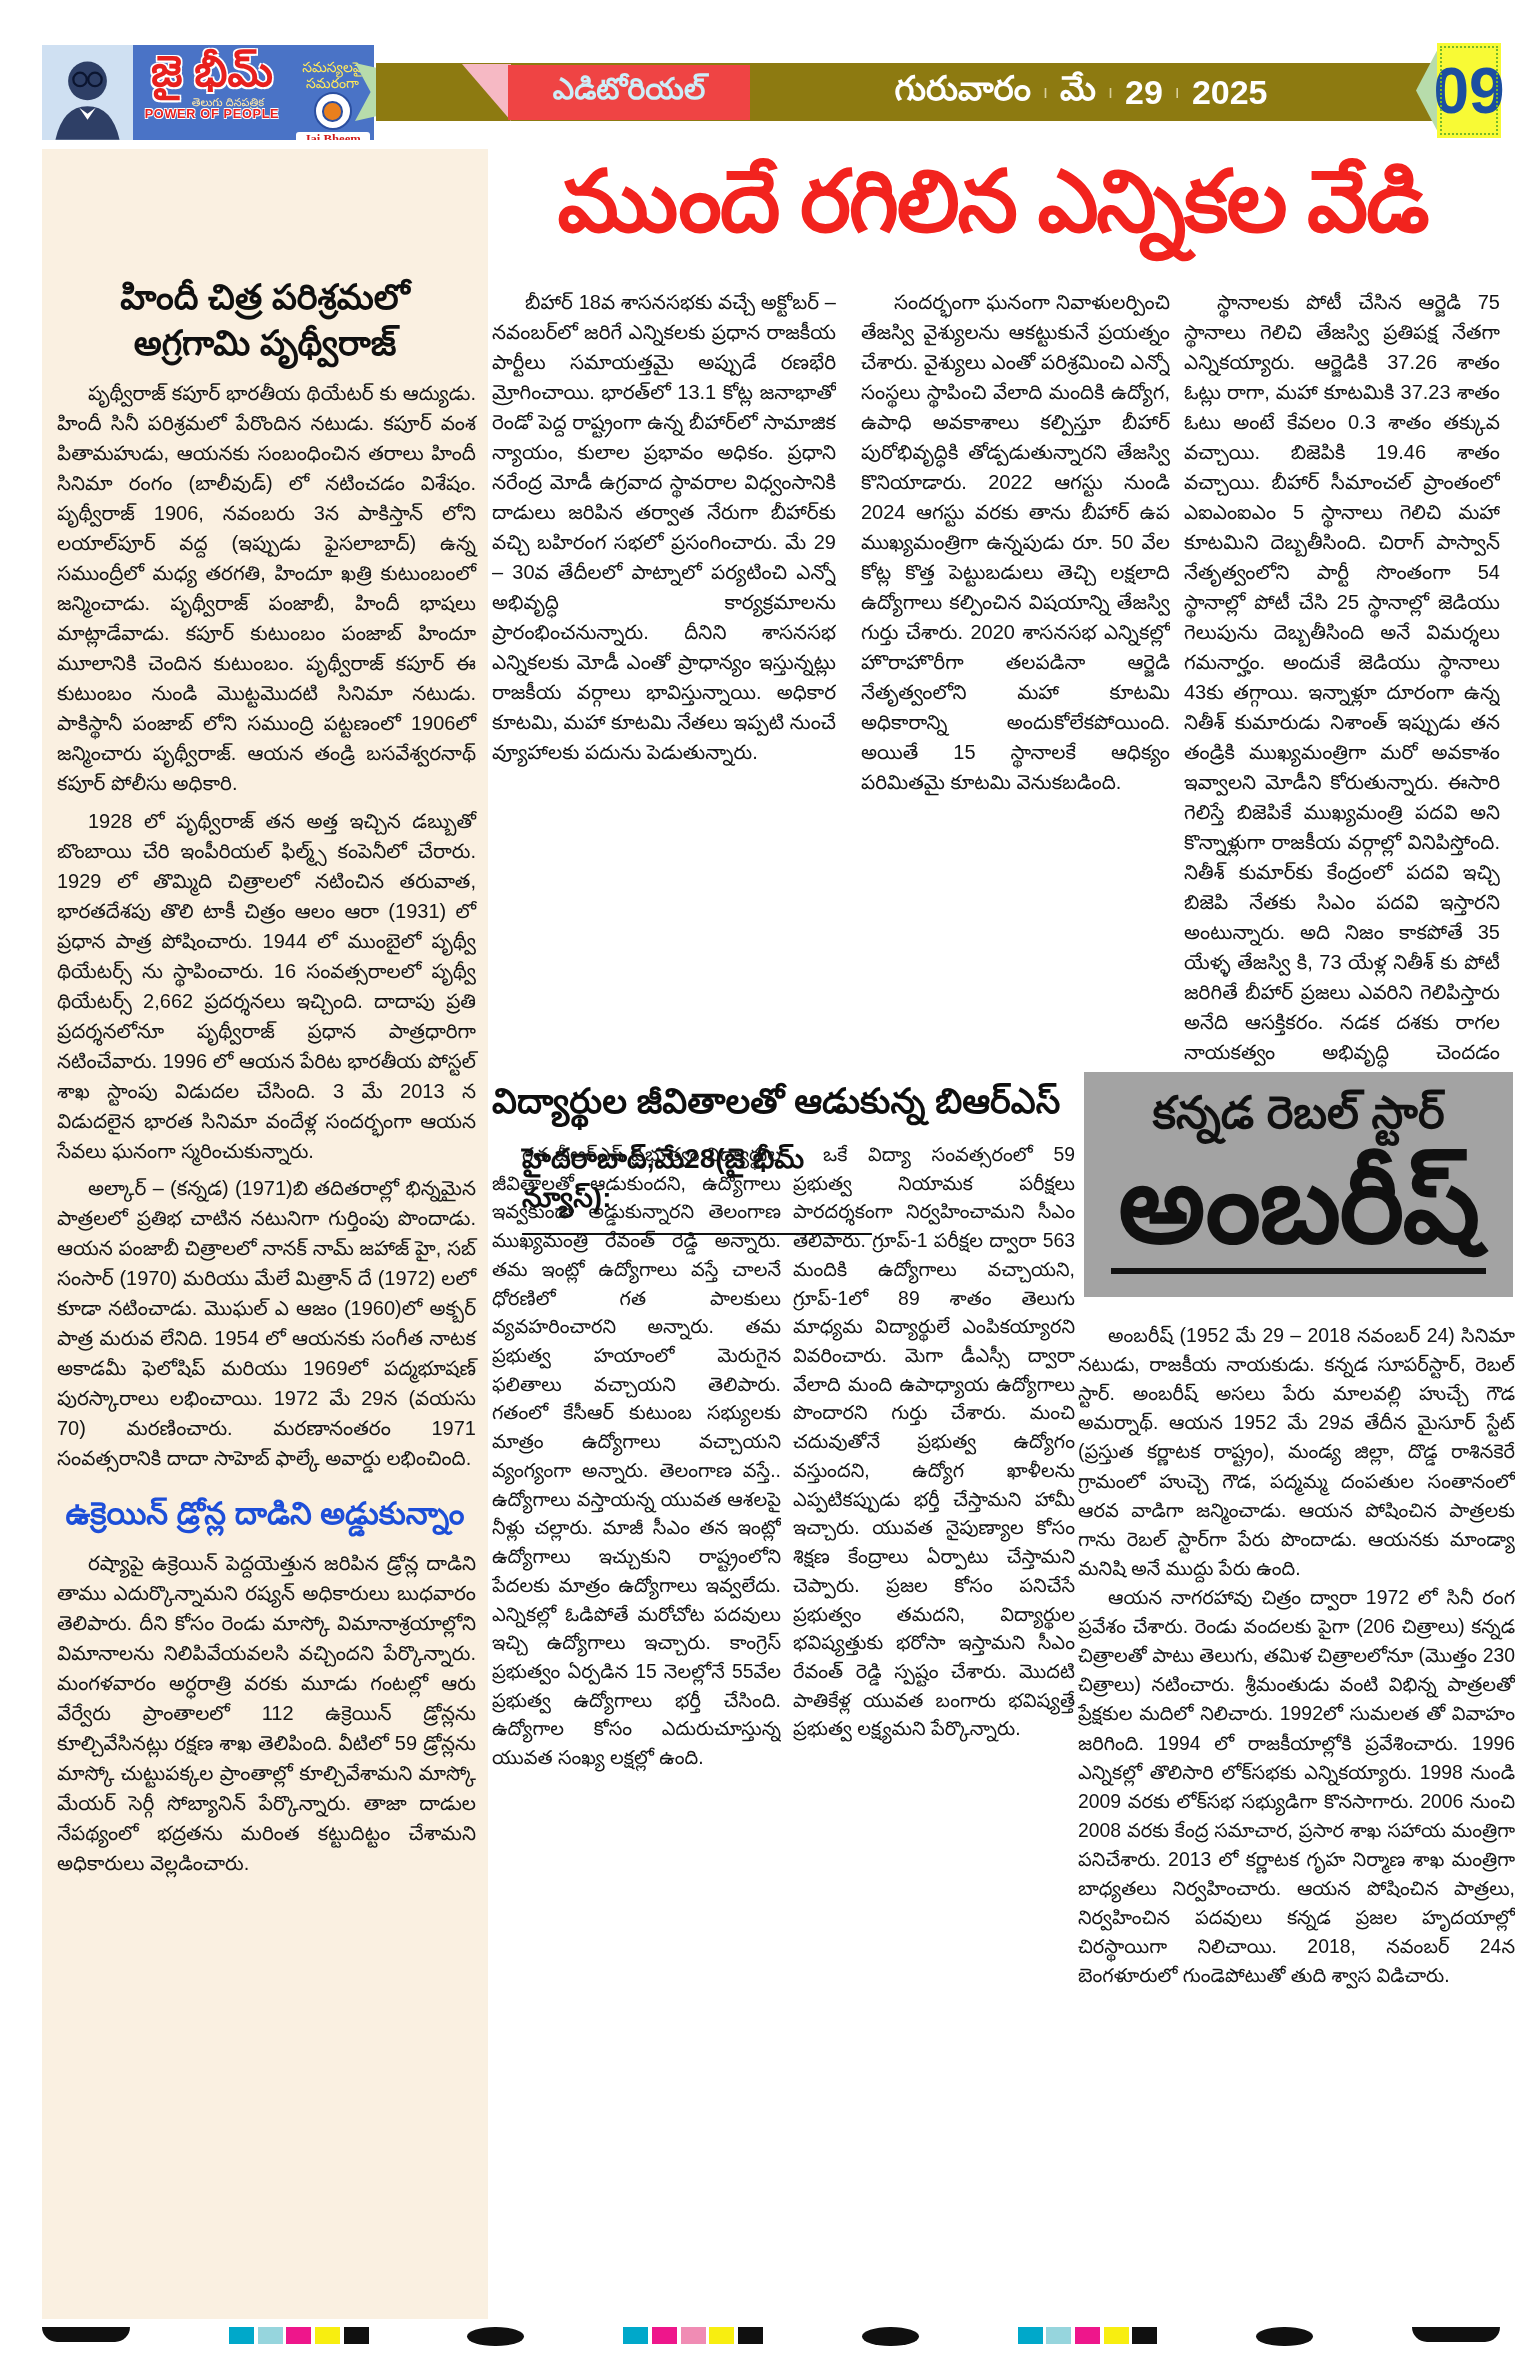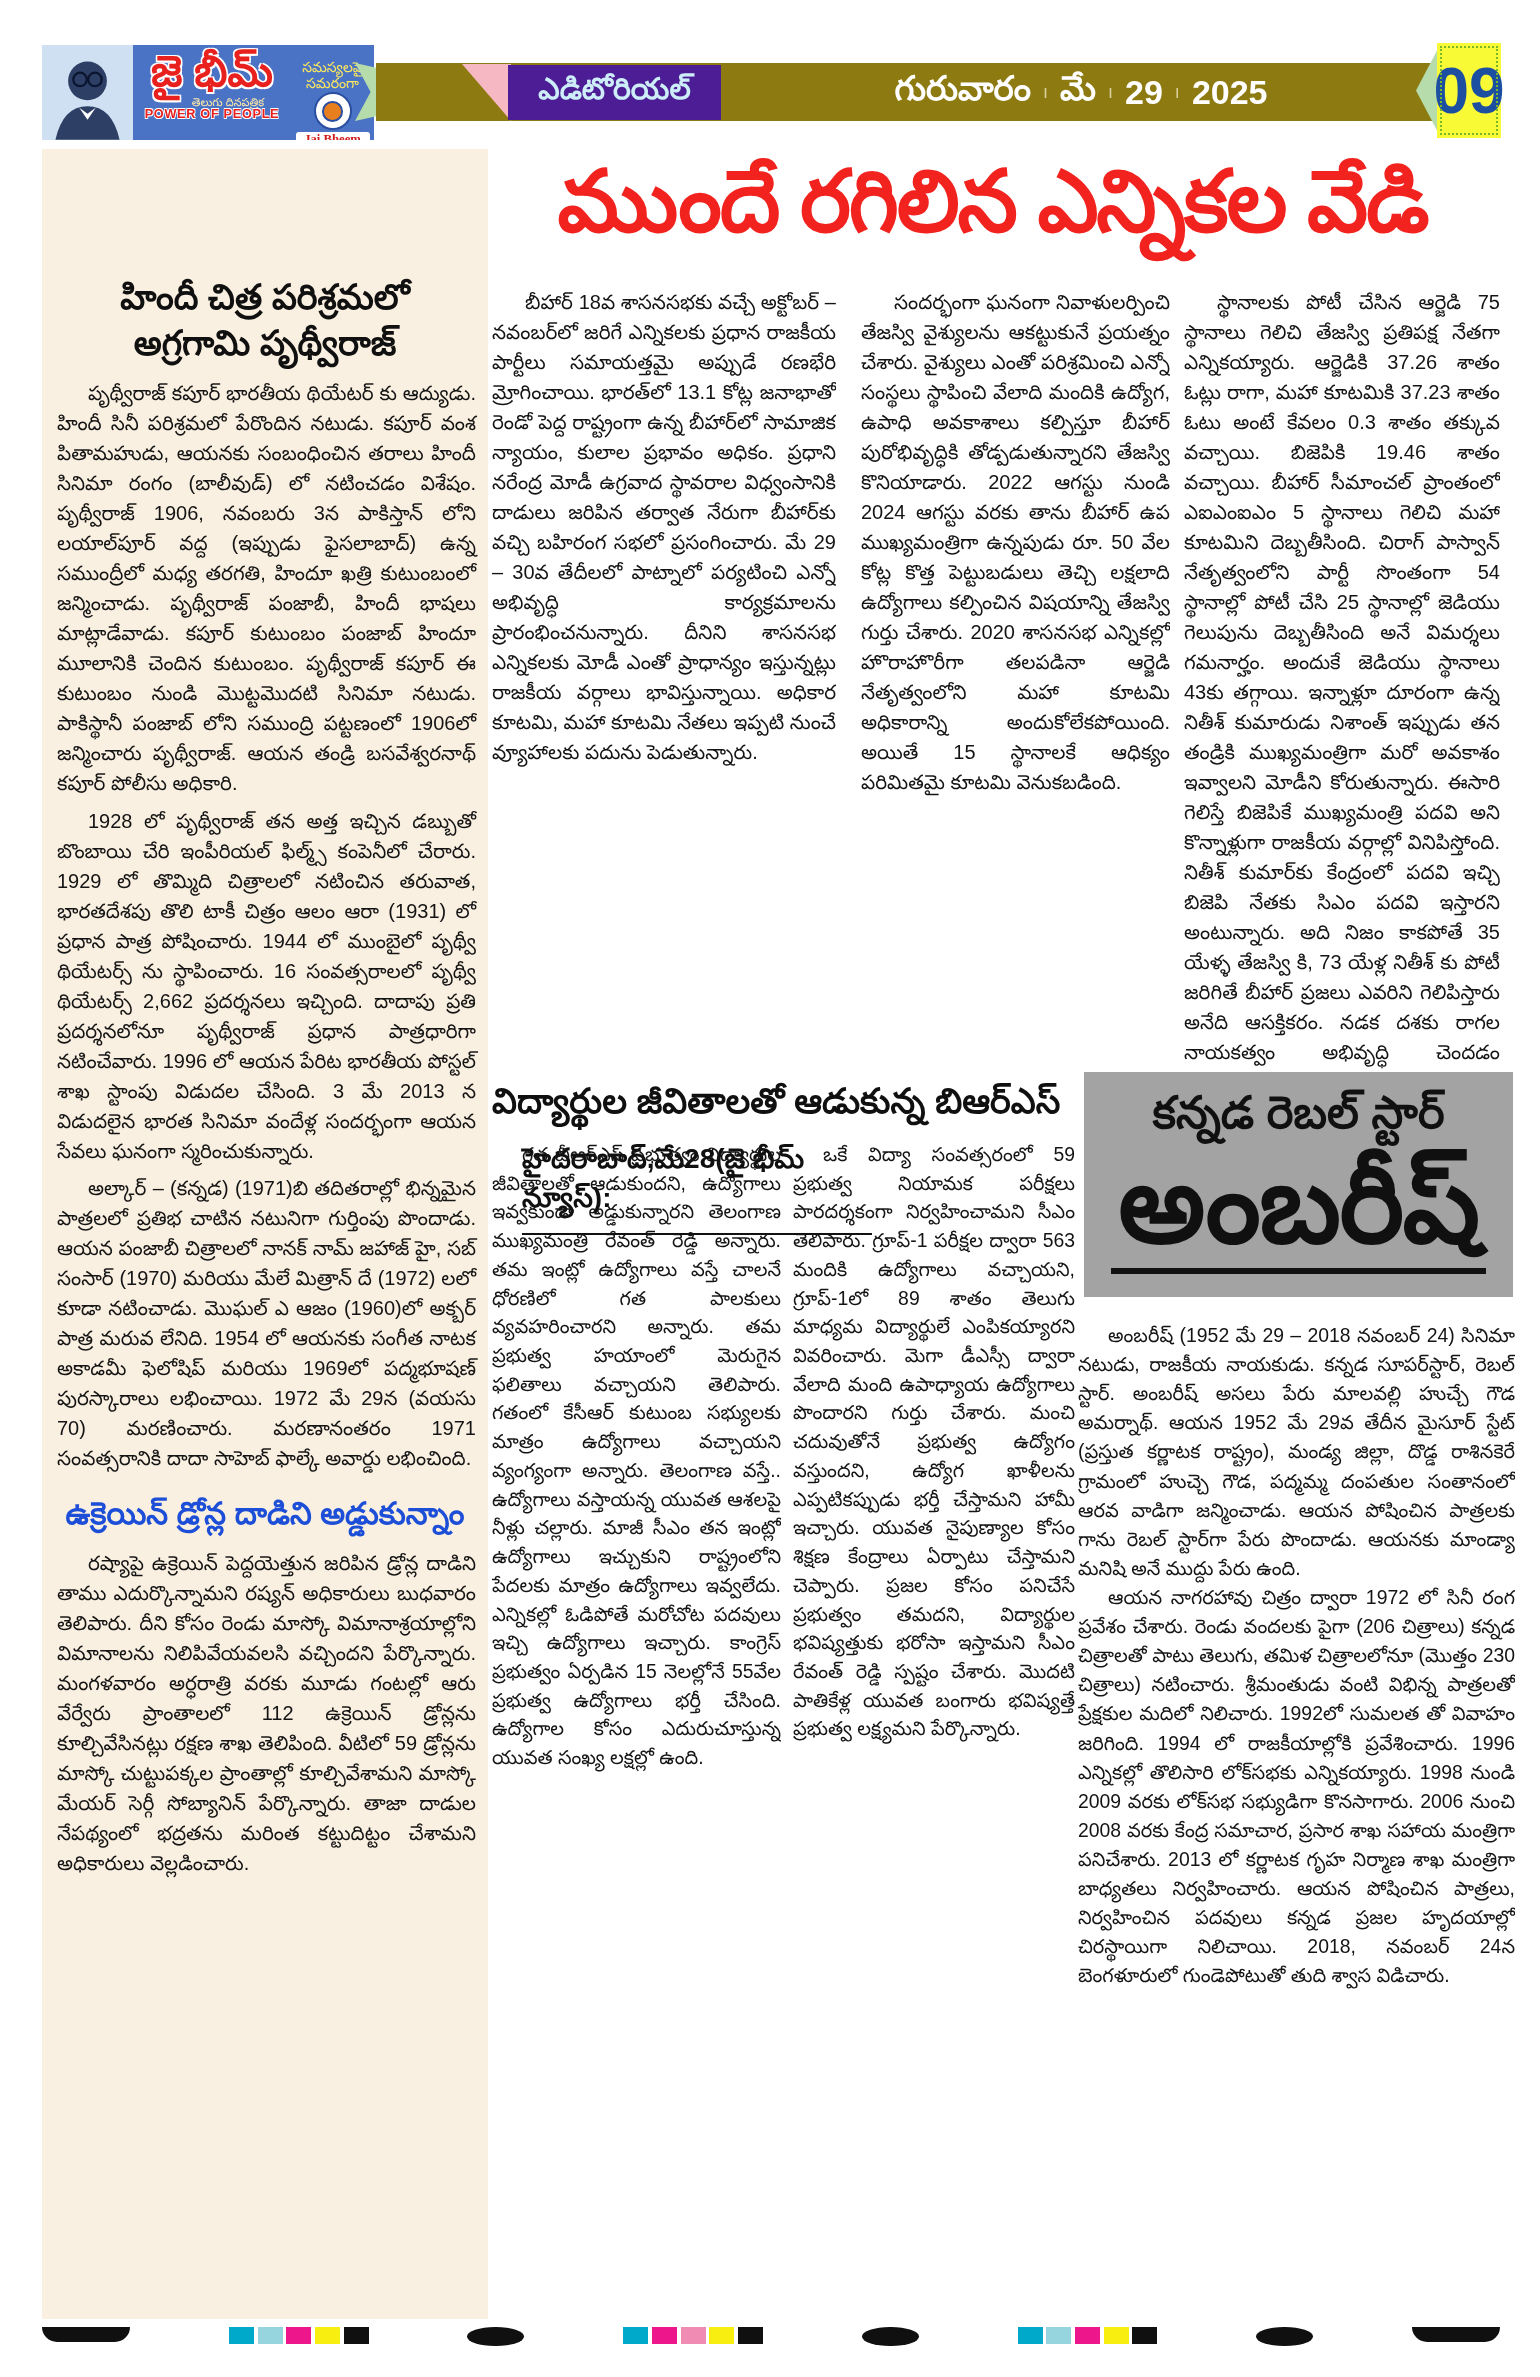--- a/index.html
+++ b/index.html
@@ -23,21 +23,21 @@
   .logo-chip{background:#fff;border-radius:3px;margin:0 4.5px;padding:0.7px 0;}
   .logo-name{font-family:"Liberation Serif","DejaVu Serif",serif;font-size:12.7px;font-weight:bold;color:#d01b1a;line-height:1;}
   .logo-sub{font-size:4.5px;color:#fff;background:#d01b1a;display:inline-block;padding:0 2.2px;line-height:1.4;}
 
   
   .green-wedge{position:absolute;left:355px;top:63px;width:39px;height:58px;background:#b7dcab;
                clip-path:polygon(0 0,100% 15%,100% 85%,0 100%,40% 50%);}
   .band{position:absolute;left:376px;top:63px;width:1067px;height:58px;background:#8d7a11;}
   .pink-wedge{position:absolute;left:462px;top:64px;width:49px;height:57px;background:#f6b9c4;
               clip-path:polygon(0 0,100% 0,100% 100%);}
-  .editorial-chip{position:absolute;left:508px;top:65px;width:213px;height:55px;background:#4c1d95;
+  .editorial-chip{position:absolute;left:508px;top:65px;width:242px;height:55px;background:#ef4444;
                   color:#cdeef8;font-size:30px;font-weight:bold;display:flex;align-items:center;justify-content:center;}
   .date-wrap{position:absolute;left:753px;top:63px;width:656px;height:58px;display:flex;align-items:center;
              justify-content:center;color:#ffffff;font-size:34px;font-weight:bold;gap:12px;}
   .date-sep{font-size:18px;font-weight:normal;color:#d9d09b;}
   .pagenum-wedge{position:absolute;left:1416px;top:43px;width:25px;height:95px;background:#b7dcab;
                  clip-path:polygon(100% 0,100% 100%,0 50%);}
   .pagenum{position:absolute;left:1437px;top:43px;width:64px;height:95px;background:#f8fa35;
            outline:2.2px dotted #76b82a;outline-offset:-5.2px;color:#1c4fa0;font-size:64px;font-weight:bold;
            display:flex;align-items:center;justify-content:center;}
 

